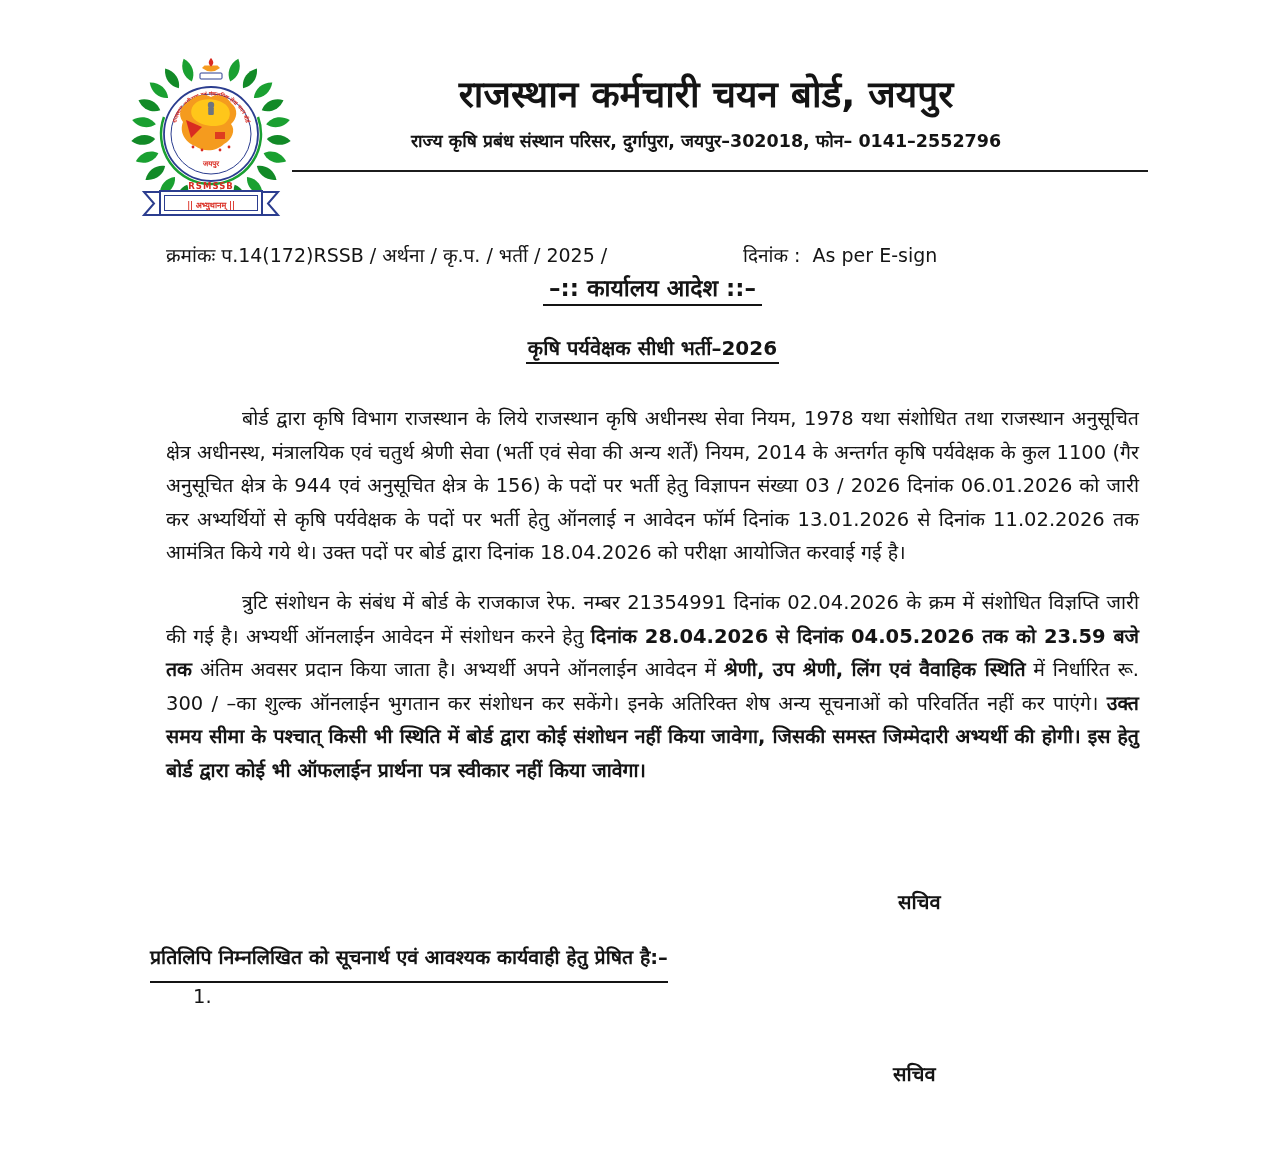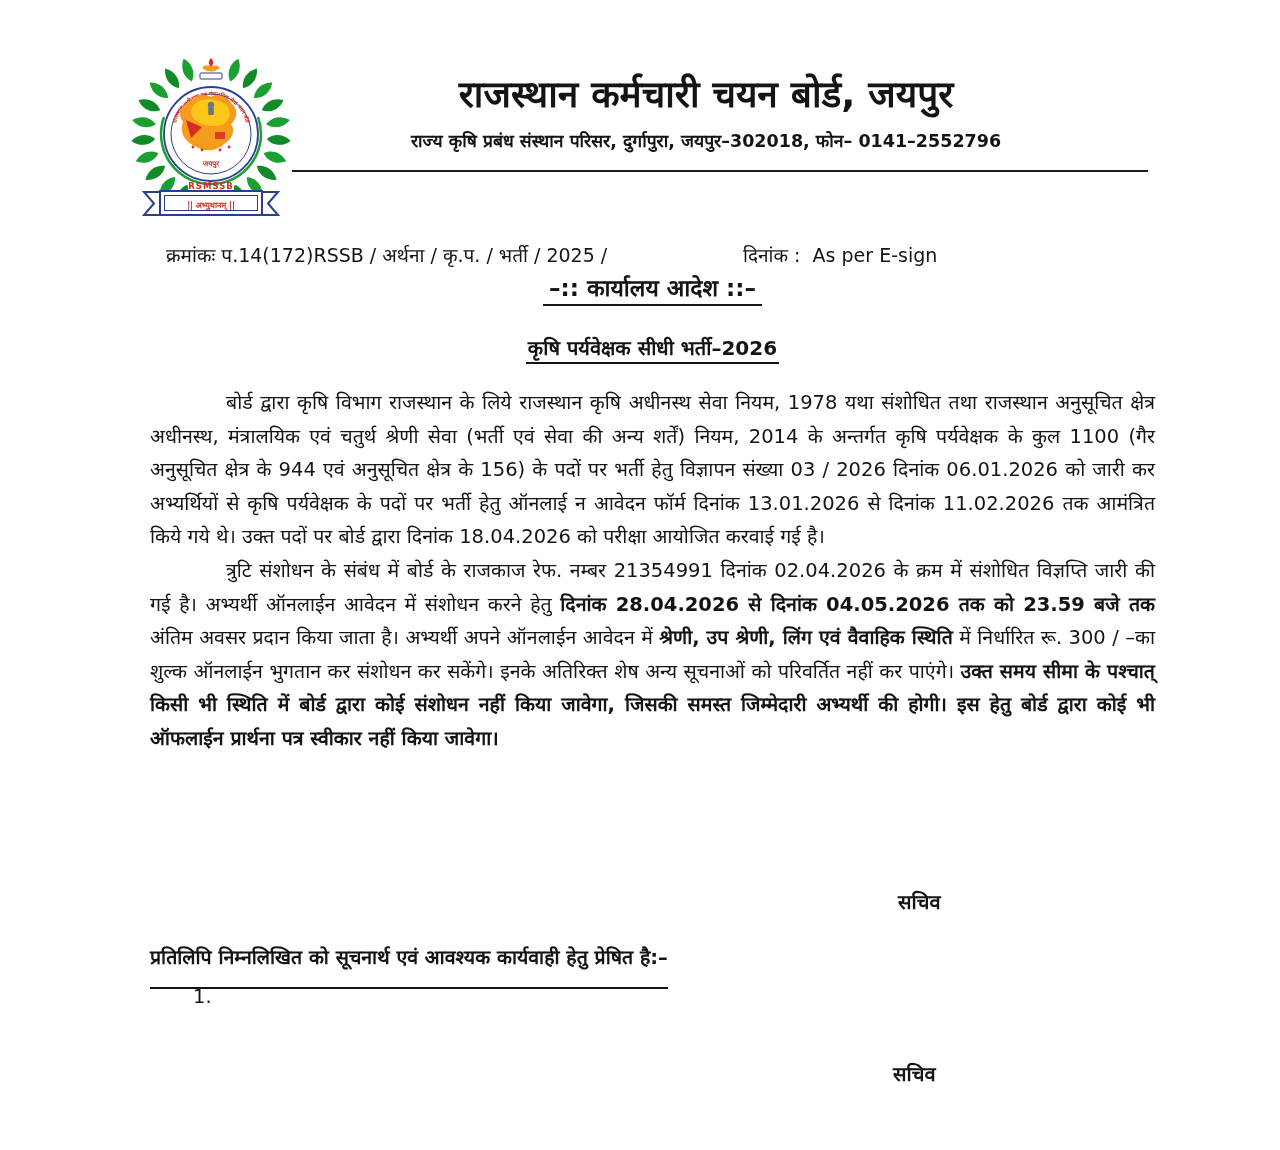--- a/index.html
+++ b/index.html
@@ -17,26 +17,26 @@
   .ref-row{position:absolute;left:150px;top:242px;width:1005px;height:30px;font-size:19px;font-weight:400;margin-left:16px;}
   .ref-number{position:absolute;left:0;top:0;white-space:nowrap;}
   .ref-date{position:absolute;left:577px;top:0;white-space:nowrap;}
   
   .order-heading{position:absolute;left:150px;top:271px;width:1005px;text-align:center;font-size:23px;font-weight:700;}
   .order-heading .u{border-bottom:2.5px solid #141414;padding:0 6px 3px;}
   .subject-heading{position:absolute;left:150px;top:334px;width:1005px;text-align:center;font-size:20px;font-weight:700;}
   .subject-heading .u{border-bottom:2px solid #141414;padding:0 2px 2px;margin-top:21px;}
   
   .body-text{position:absolute;left:150px;top:386px;width:1005px;font-size:19.5px;line-height:33.6px;text-align:justify;}
-  .body-text p{margin:0;text-indent:76px;}
+  .body-text p{margin:16px;text-indent:76px;}
   .body-text b{font-weight:700;}
   
   .sign-top{position:absolute;left:898px;top:888px;font-size:20px;font-weight:700;}
   .copy-heading{position:absolute;left:150px;top:943px;font-size:19.5px;font-weight:700;}
-  .copy-heading .u{border-bottom:2px solid #141414;padding-bottom:18px;}
+  .copy-heading .u{border-bottom:2px solid #141414;padding-bottom:12px;}
   .copy-list{position:absolute;left:150px;top:980px;width:1005px;list-style:none;margin:0;padding:0;}
   .copy-item{position:relative;padding-left:78px;font-size:19.5px;line-height:33.6px;text-align:justify;}
   .copy-num{position:absolute;left:43px;top:0;}
   .sign-bottom{position:absolute;left:893px;top:1060px;font-size:20px;font-weight:700;}
   
   .leaf{fill:var(--wreath-green,#1aa031);}
   .leaf2{fill:var(--wreath-green-dark,#128a27);}
   .stem{stroke:var(--wreath-green,#1aa031);stroke-width:2.5;fill:none;}
   .ring{stroke:var(--ring-blue,#2b3d8f);fill:#fff;}
   .redtxt{fill:var(--accent-red,#d92b21);font-weight:700;}

